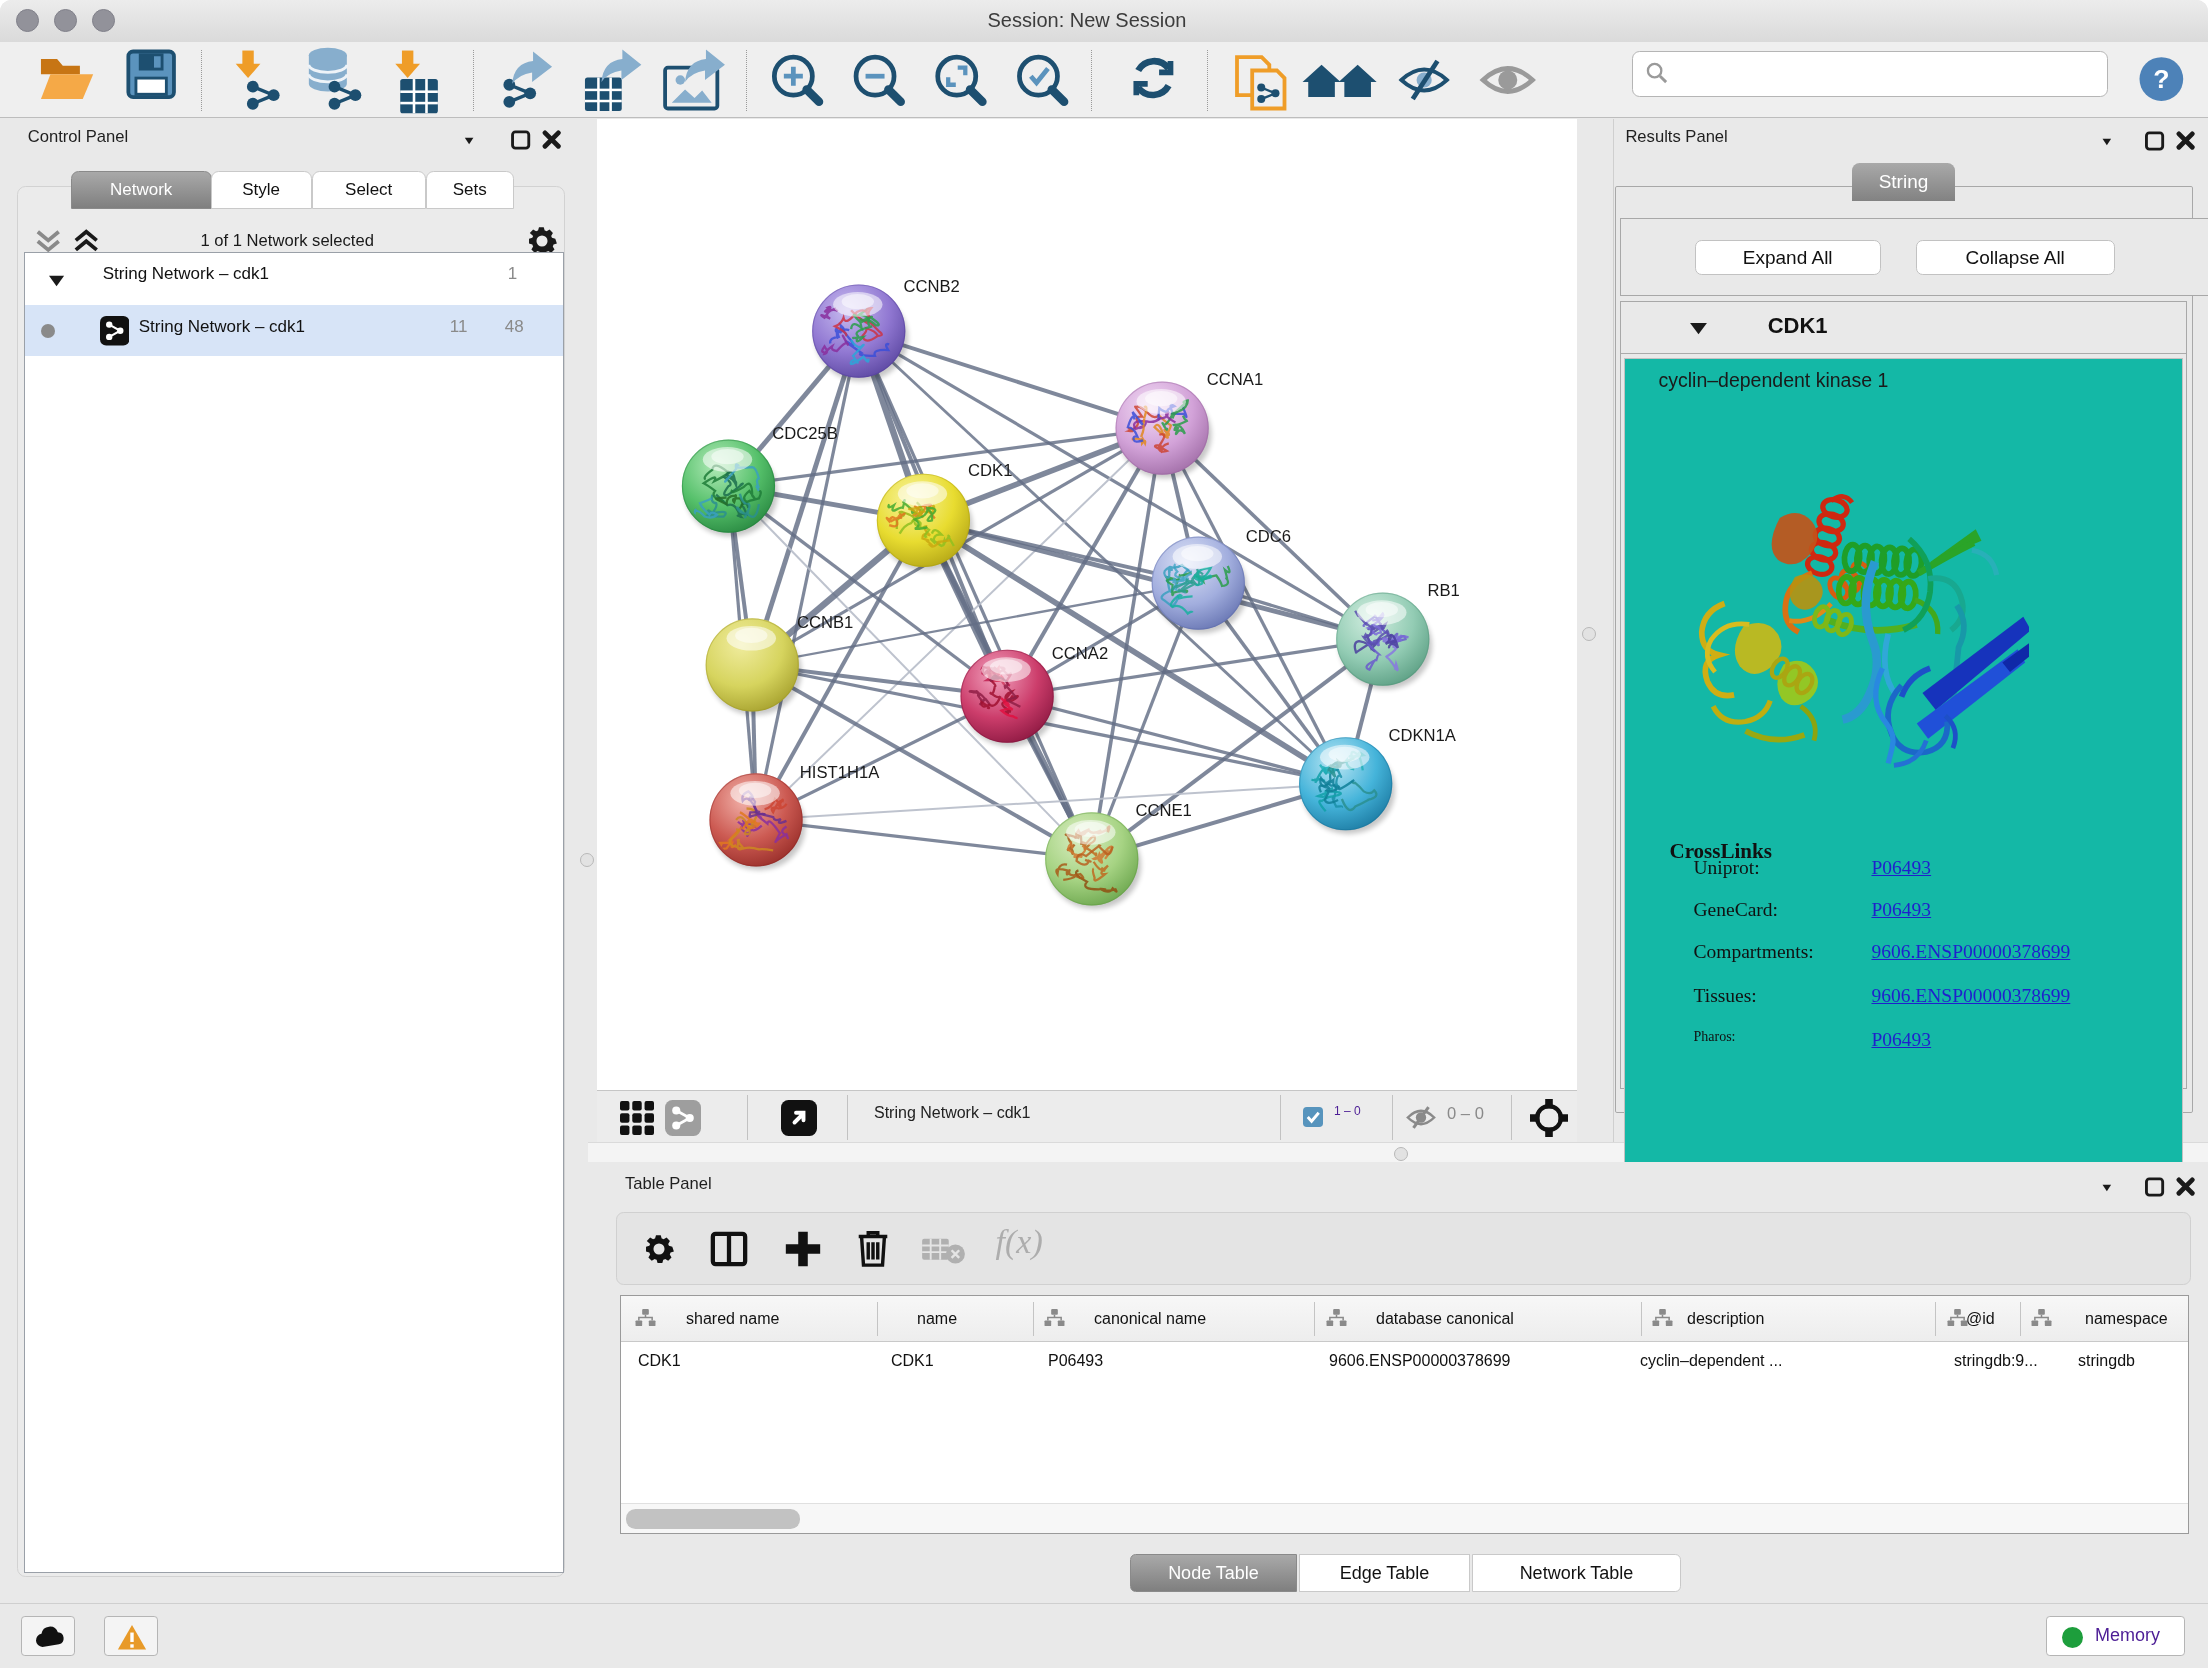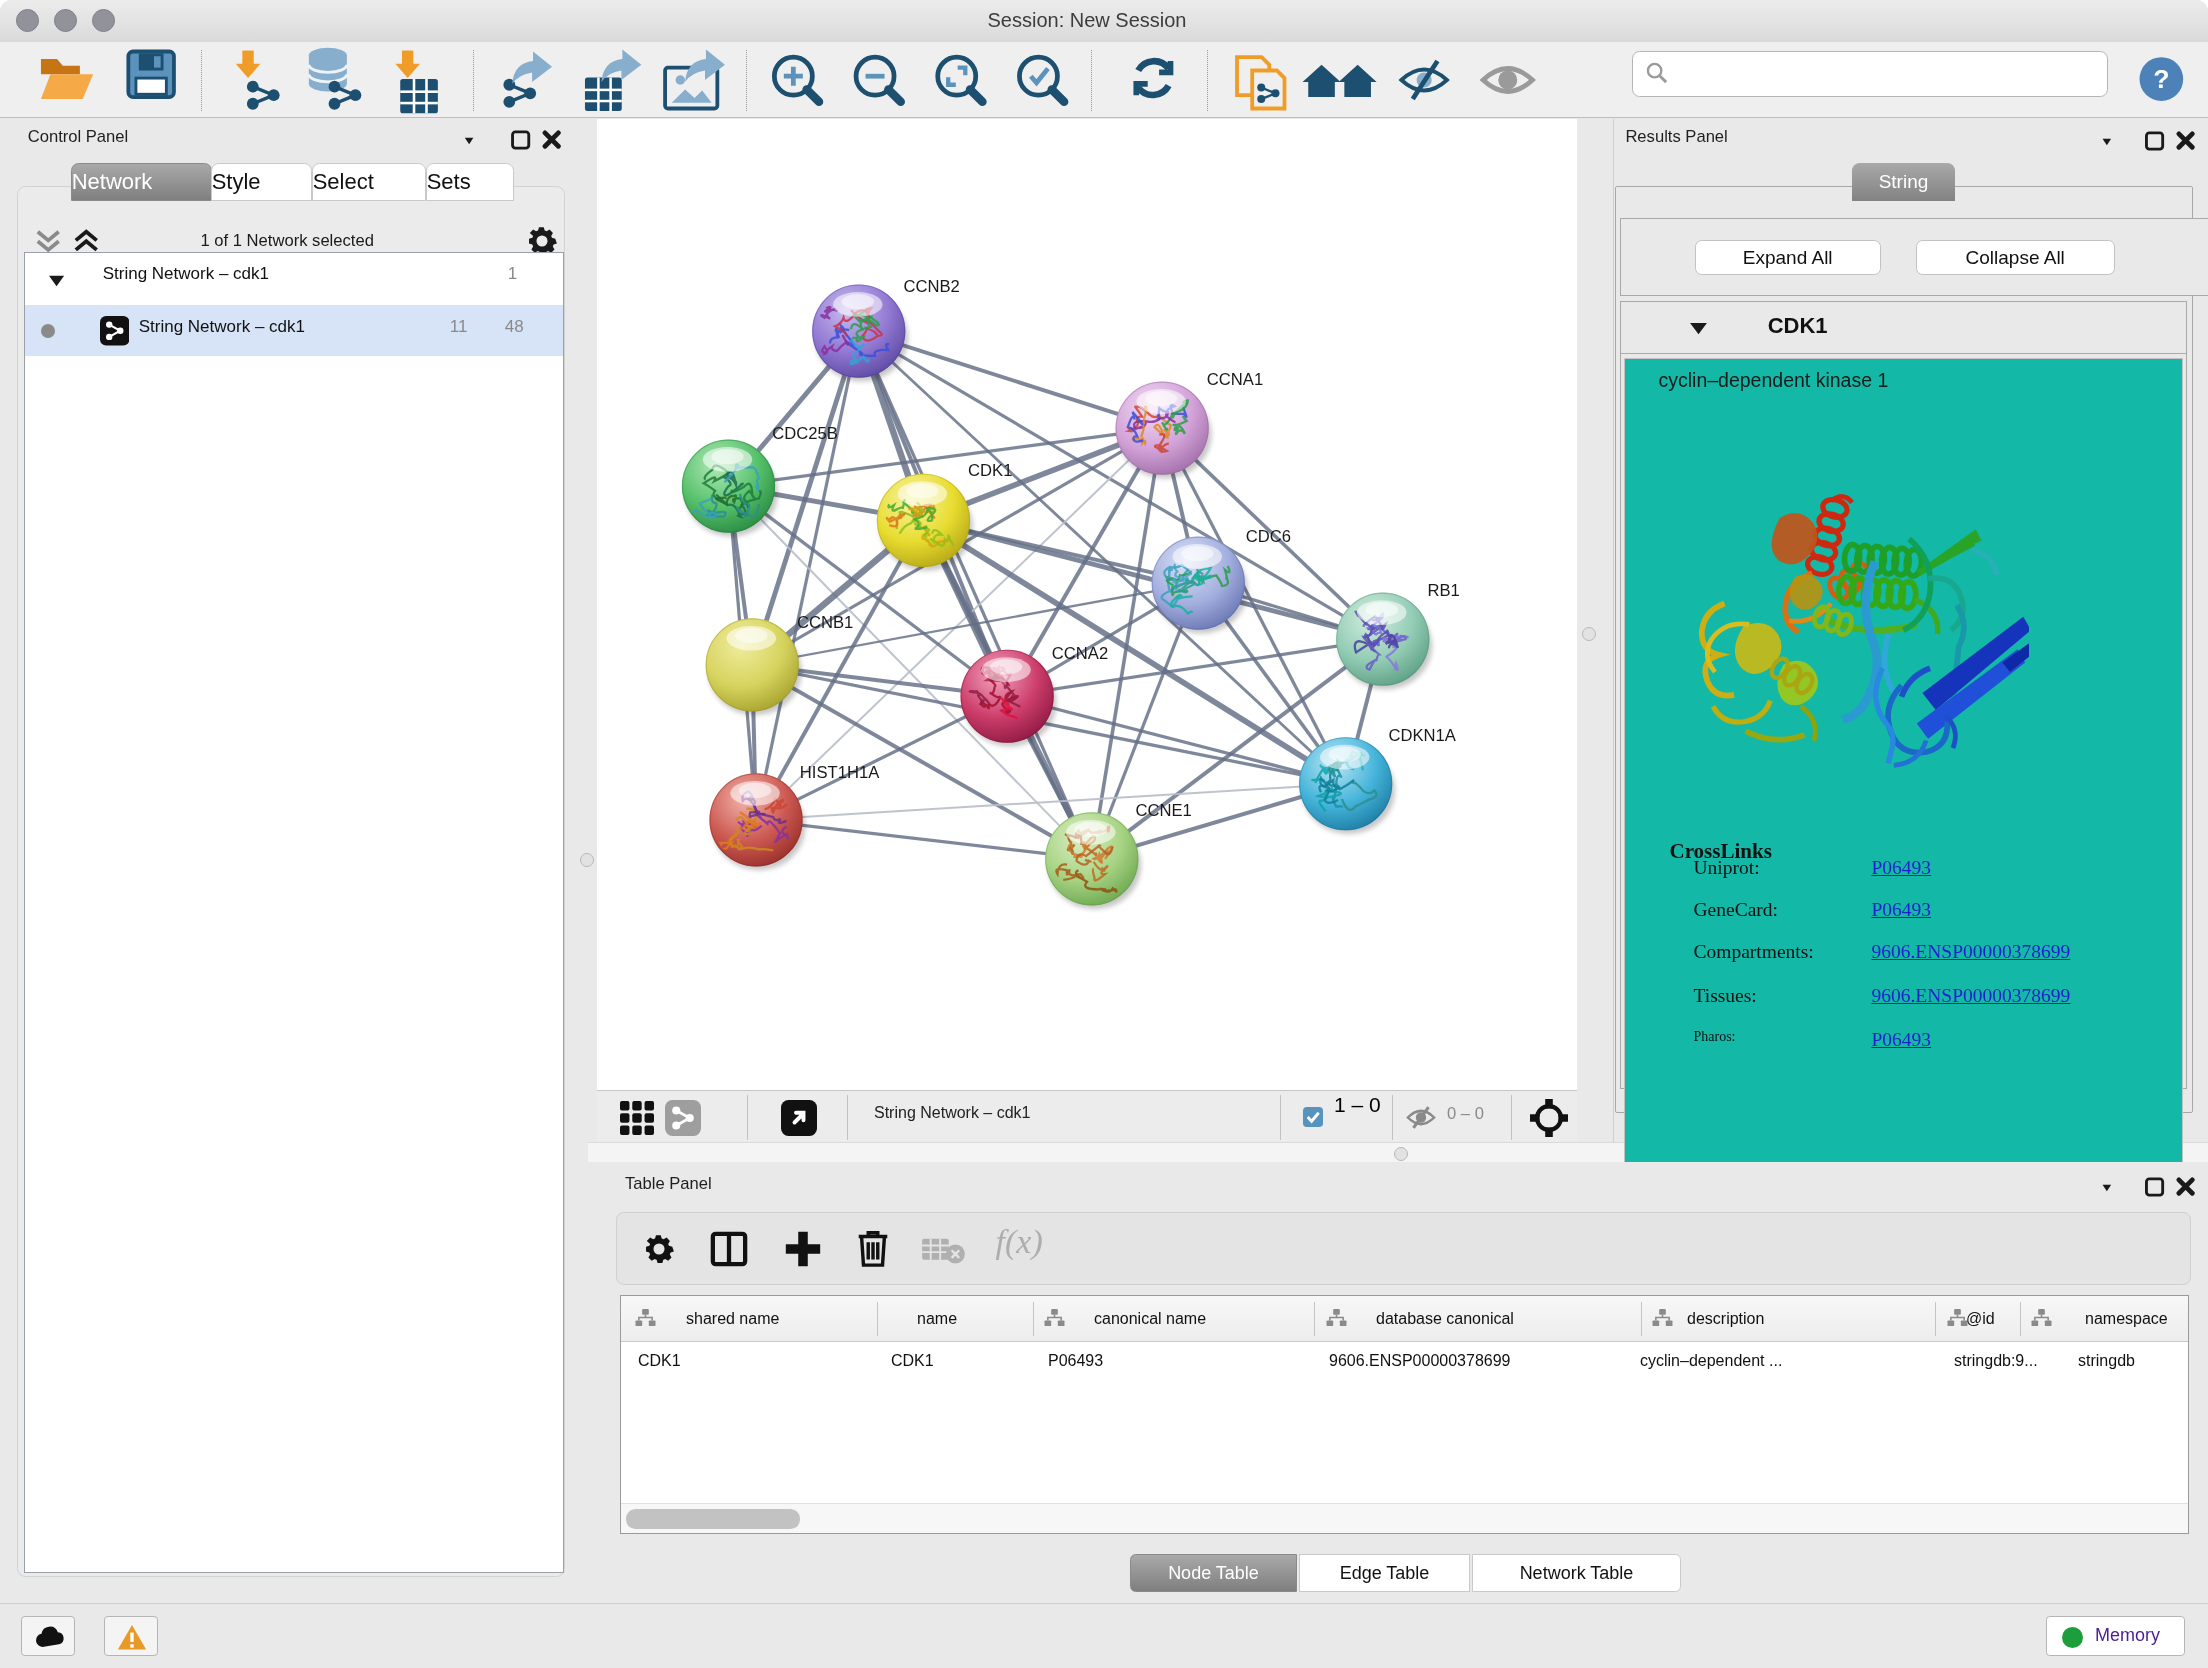--- a/index.html
+++ b/index.html
@@ -6,21 +6,21 @@
 .titlebar{position:absolute;left:0;top:0;width:2208px;height:45px;background:linear-gradient(#ececec,#d9d9d9);border-bottom:1px solid #b4b4b4;border-radius:11.4px 11.4px 0 0}
 .tl{position:absolute;top:8.6px;width:23px;height:23px;border-radius:50%;background:#92929a;border:1px solid #80808a}
 .title{position:absolute;top:0;width:2174px;text-align:center;line-height:41px;font-size:20px;color:#3c3c3c}
 .toolbar{position:absolute;left:0;top:42px;width:2208px;height:76px;background:#efefef;border-bottom:1px solid #bdbdbd}
 .sep{position:absolute;top:7.6px;height:61px;width:0;border-left:1.9px dotted #9a9a9a}
 .searchbox{position:absolute;left:1632px;top:8.6px;width:476px;height:46px;background:#fff;border:1px solid #b5b5b5;border-radius:7.6px}
 .panel-title{font-size:16.6px;color:#1f1f1f}
 
 .cp{position:absolute;left:5.7px;top:119px;width:563px;height:1457px;background:#e9e9e9}
 .cpbox{position:absolute;left:11.4px;top:67px;width:548px;height:1391px;background:#ebebeb;border:1px solid #d2d2d2;border-radius:8.6px}
-.tab{position:absolute;top:44px;height:38px;background:#fff;border:1px solid #c9c9c9;color:#111;font-size:22px;text-align:left;line-height:36px;z-index:3}
+.tab{position:absolute;top:52px;height:38px;background:#fff;border:1px solid #c9c9c9;color:#111;font-size:17px;text-align:center;line-height:36px;z-index:3}
 .tabsel{background:linear-gradient(#a9a9a9,#7f7f7f);color:#fff;border:1px solid #8a8a8a}
 .cplist{position:absolute;left:18px;top:133px;width:540px;height:1321px;background:#fff;border:1.4px solid #9aa0a8}
 
 .nv{position:absolute;left:597px;top:119px;width:980px;height:1023px;background:#fff}
 .nvbar{position:absolute;left:0;top:971px;width:980px;height:52px;background:#ececec;border-top:1px solid #c6c6c6}
 .nvsep{position:absolute;top:3.8px;height:45px;width:1px;background:#c2c2c2}
 
 .rp{position:absolute;left:1613px;top:119px;width:595px;height:1023px;background:#e9e9e9;border-left:1px solid #cfcfcf}
 .rbox{position:absolute;background:#e9e9e9;border:1px solid #a8a8a8}
 .btn{position:absolute;background:#fff;border:1px solid #c2c2c2;border-radius:6.7px;font-size:19px;color:#111;text-align:center}
@@ -605,21 +605,21 @@
           <rect width="24" height="24" rx="5" fill="#111"></rect>
           <path d="M9,15 L15,9 M10,8.5 h5 v5" stroke="#fff" stroke-width="2.6" fill="none" stroke-linecap="round"></path>
         </svg>
         <div class="nvsep" style="left:250px"></div>
         <div style="position:absolute;left:277px;top:13.3px;font-size:16px;color:#222">String Network – cdk1</div>
         <div class="nvsep" style="left:683px"></div>
         <svg style="position:absolute;left:706px;top:16px" width="20" height="20" viewBox="0 0 21 21">
           <rect width="21" height="21" rx="4" fill="#5794bd"></rect>
           <path d="M5,10.5 l4,4.5 L16.5,6" stroke="#fff" stroke-width="3" fill="none"></path>
         </svg>
-        <div style="position:absolute;left:737px;top:2px;font-size:21px;color:#000000">1 – 0</div>
+        <div style="position:absolute;left:737px;top:13px;font-size:12px;color:#4c1d95">1 – 0</div>
         <div class="nvsep" style="left:795px"></div>
         <svg style="position:absolute;left:808px;top:14.3px" width="32" height="25" viewBox="0 0 34 26">
           <path d="M3,13 Q17,-1 31,13 Q17,27 3,13 Z" fill="none" stroke="#8a8a8a" stroke-width="2.6"></path>
           <circle cx="17" cy="13" r="5.5" fill="#8a8a8a"></circle>
           <path d="M25,2 L9,24" stroke="#8a8a8a" stroke-width="3.2"></path>
         </svg>
         <div style="position:absolute;left:850px;top:13.3px;font-size:16.6px;color:#8a8a8a">0 – 0</div>
         <div class="nvsep" style="left:914px"></div>
         <svg style="position:absolute;left:933px;top:7.6px" width="38" height="38" viewBox="0 0 40 40">
           <circle cx="20" cy="20" r="12.5" fill="none" stroke="#111" stroke-width="4.5"></circle>

